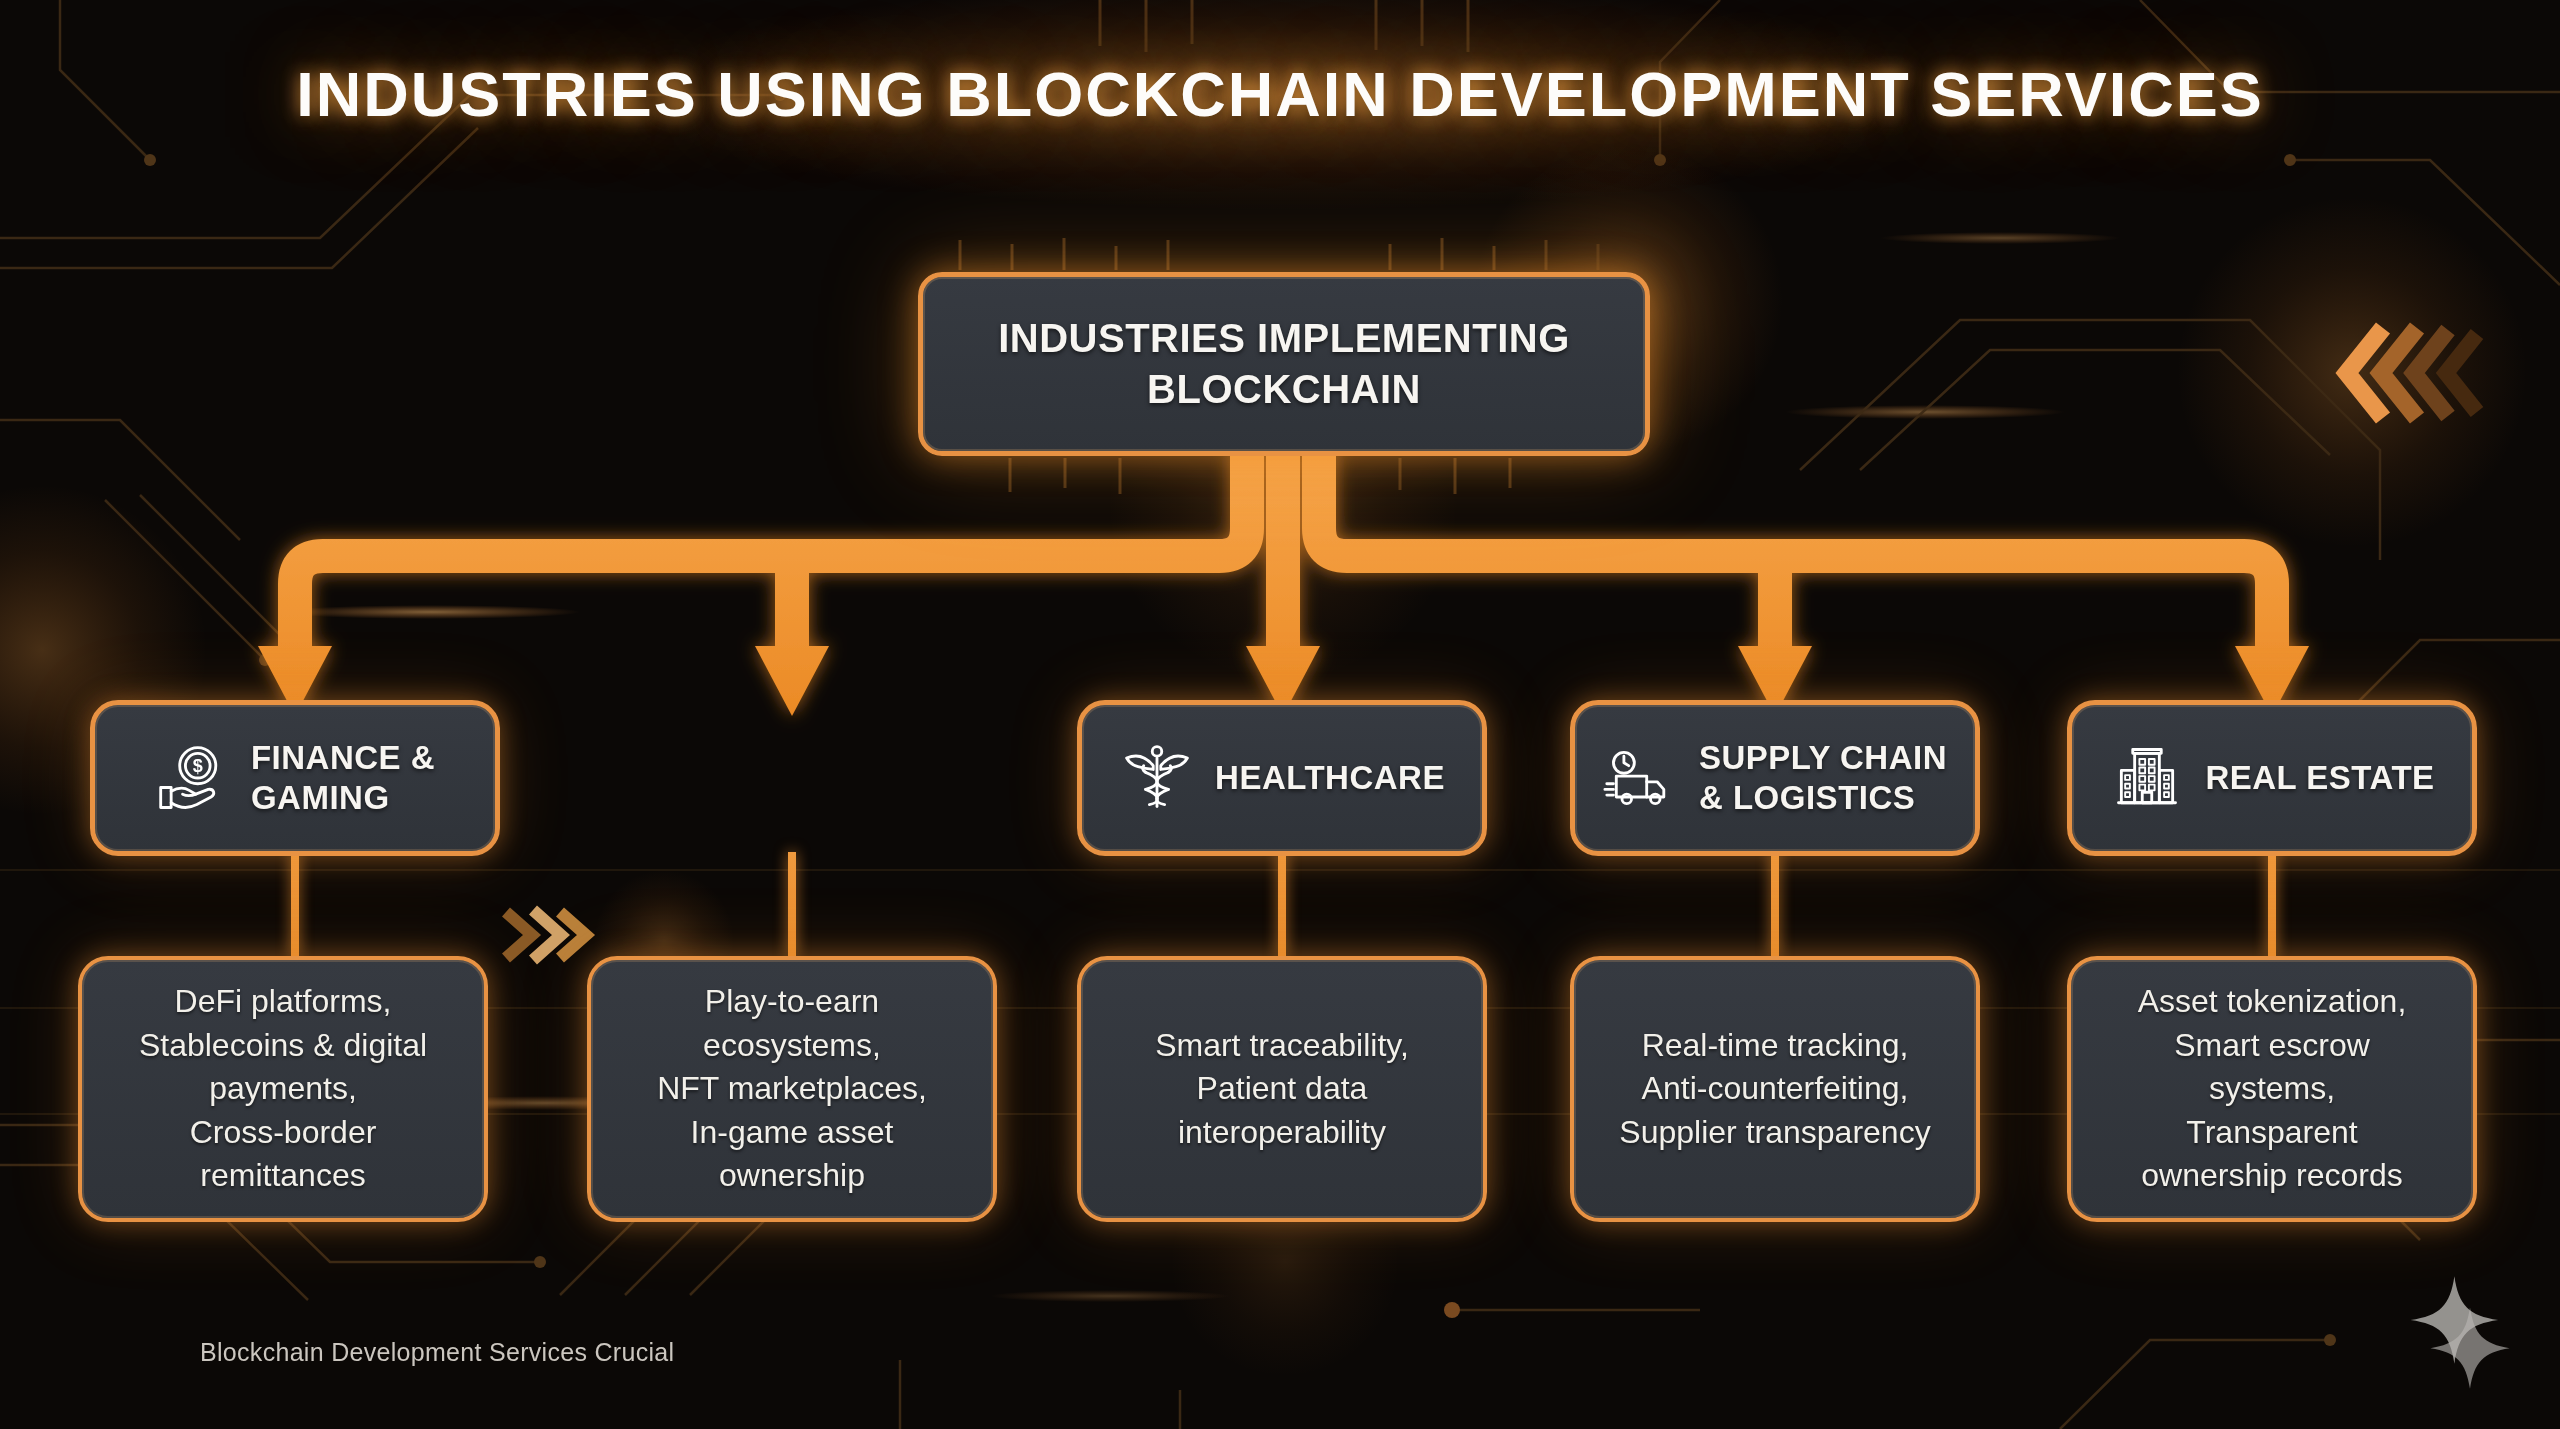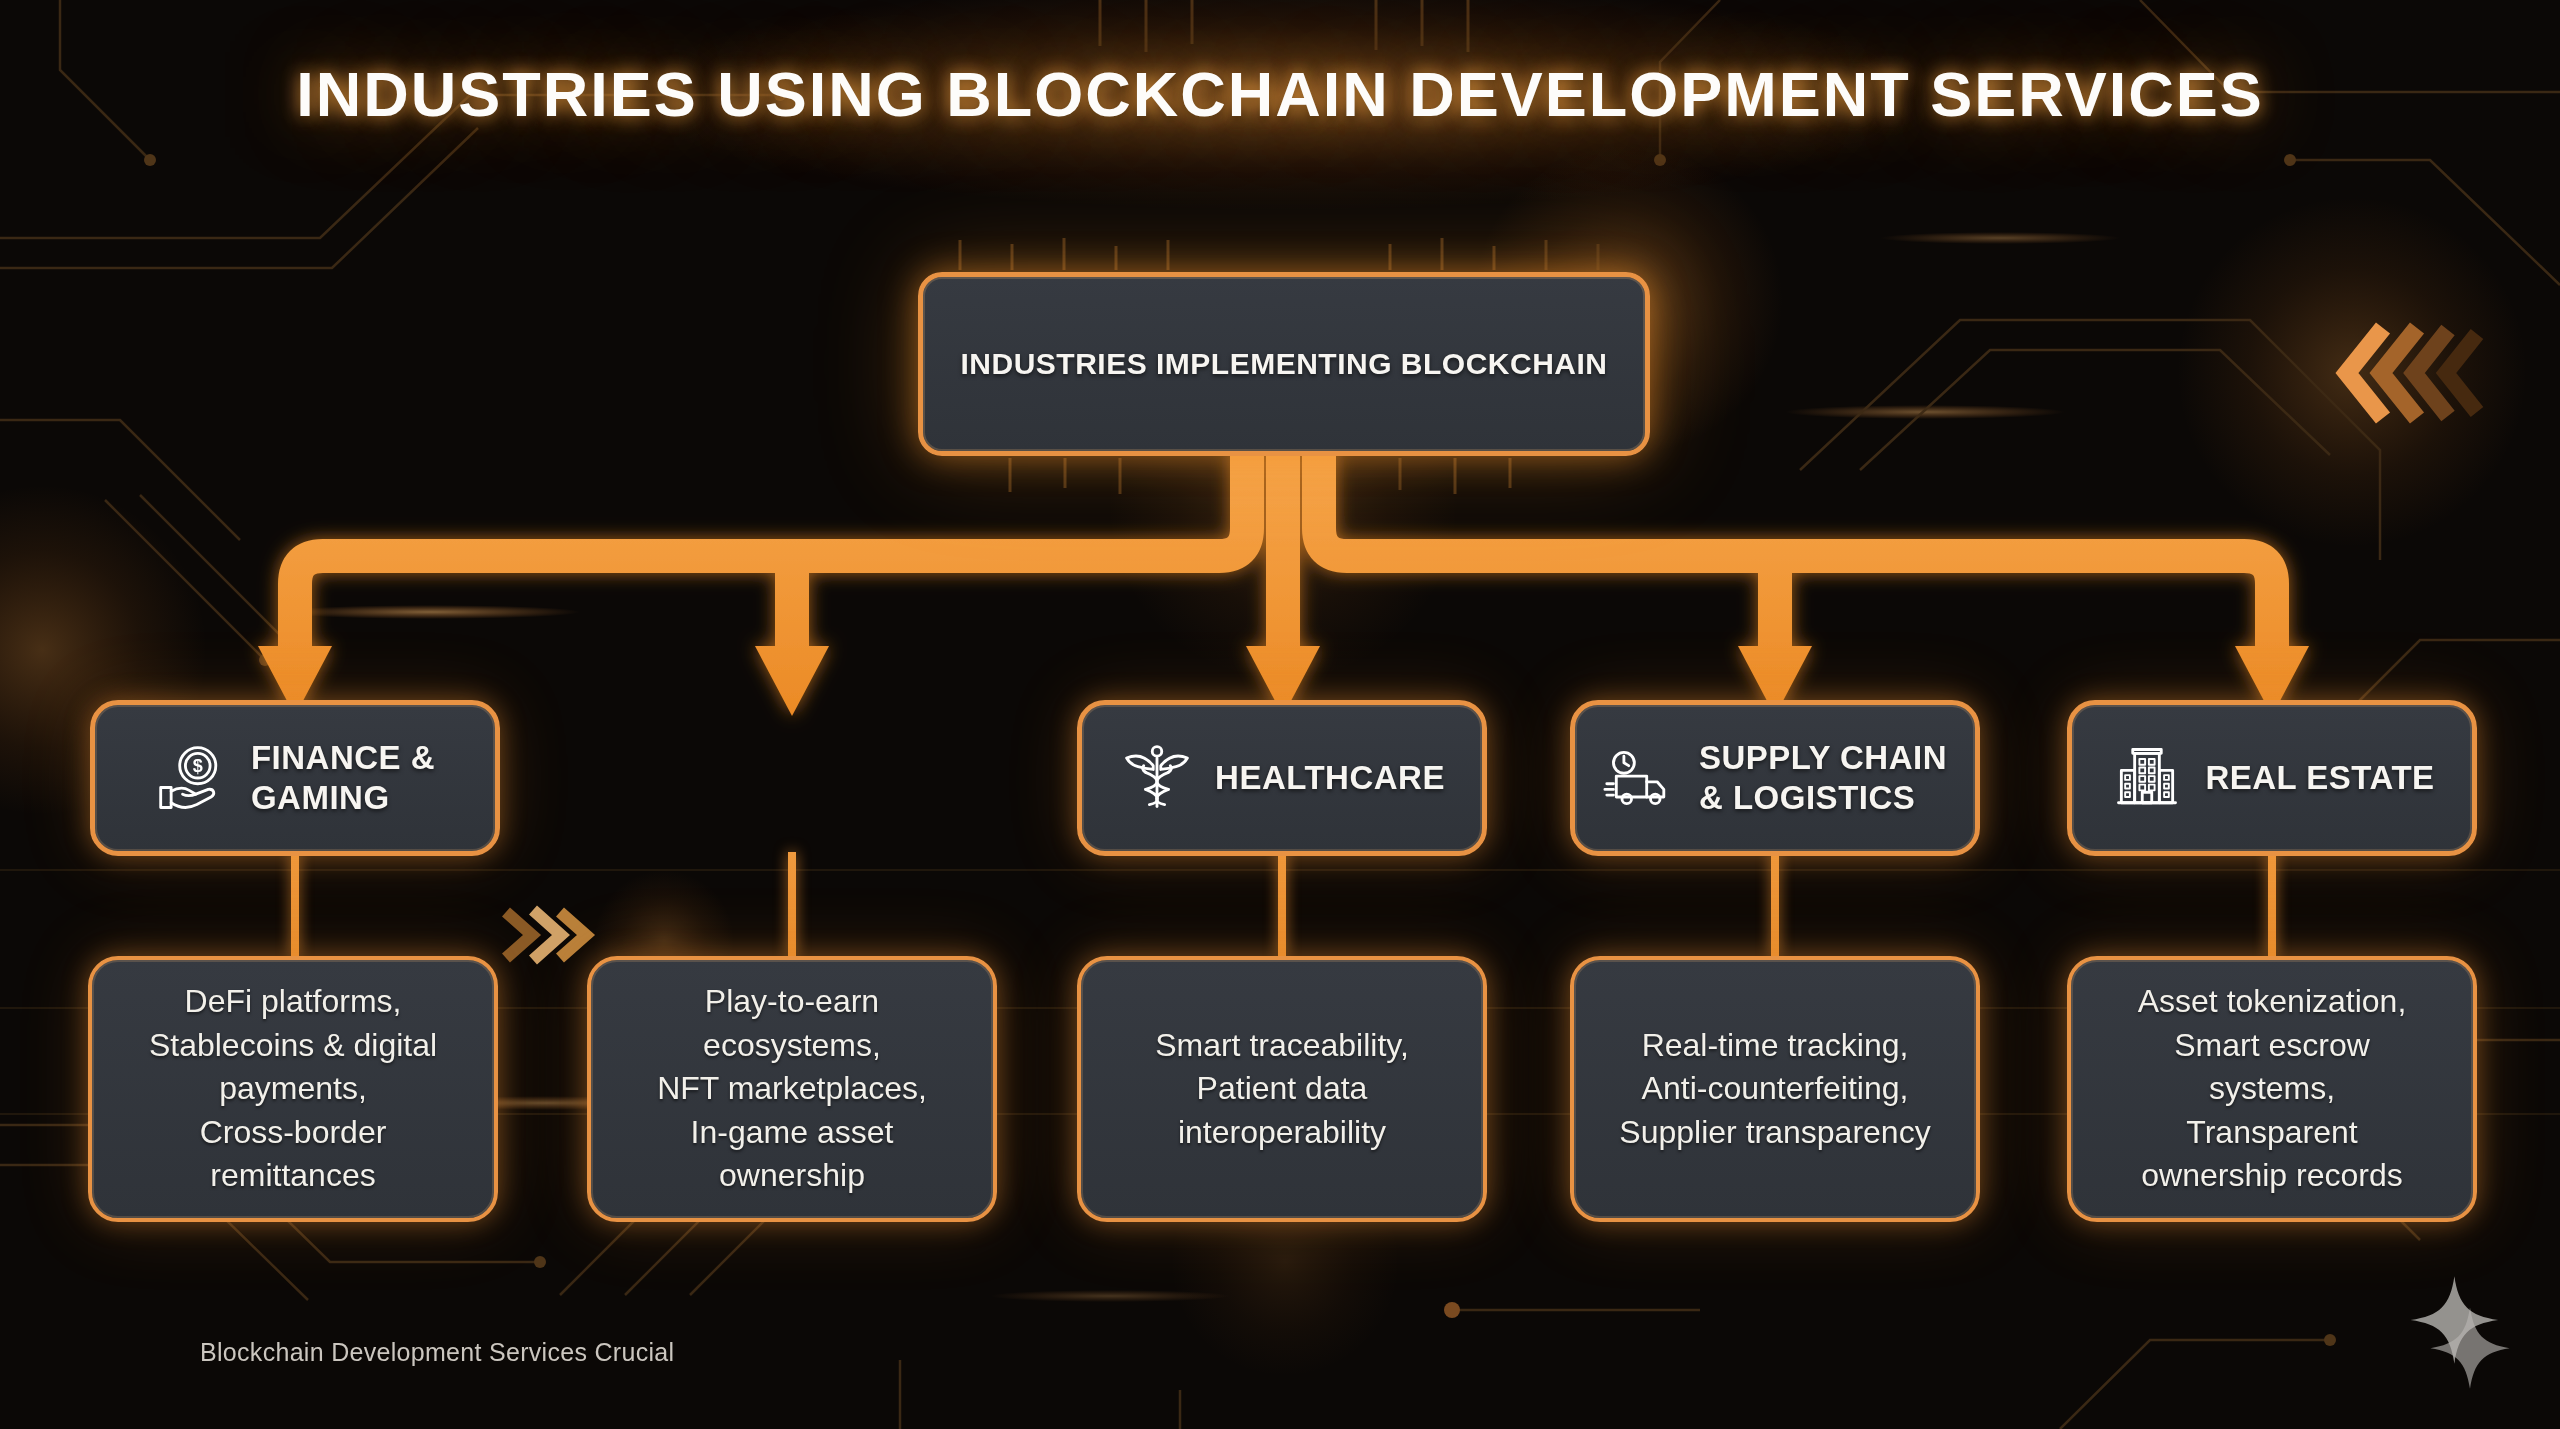--- a/index.html
+++ b/index.html
@@ -25,21 +25,21 @@
     background:linear-gradient(180deg,#363a41 0%,#2f3339 100%);
     border:5px solid #e89243;border-radius:28px;
     box-shadow:0 0 26px rgba(240,145,50,.40),0 0 70px rgba(240,145,50,.18),inset 0 0 0 2px rgba(255,195,125,.18);
   }
   .root-box{
     left:918px;top:272px;width:732px;height:184px;border-radius:24px;
     display:flex;align-items:center;justify-content:center;padding:0 30px;
     box-shadow:0 0 34px rgba(242,146,44,.55),0 0 100px rgba(242,146,44,.28),inset 0 0 0 2px rgba(255,195,125,.2);
   }
   .root-label{
-    color:#f7f5f1;font-size:30px;font-weight:bold;line-height:1.28;
+    color:#f7f5f1;font-size:40px;font-weight:bold;line-height:1.28;
     text-align:center;letter-spacing:.5px;text-shadow:0 2px 4px rgba(0,0,0,.6);
   }
 
   .cat-box{
     top:700px;width:410px;height:156px;
     display:flex;align-items:center;justify-content:center;gap:20px;padding:0 14px;
   }
   .icon{flex:0 0 auto;width:76px;height:76px;}
   .icon svg{width:76px;height:76px;}
   .cat-label{color:#f7f5f1;font-size:33px;font-weight:bold;line-height:1.2;letter-spacing:.5px;text-shadow:0 2px 4px rgba(0,0,0,.6);}
@@ -227,21 +227,21 @@
         <path d="M17 66 C26 72 36 72 44 68 L59 60 C64 57 62 51 56 52 L43 57 C38 59 33 59 29 57"></path>
         <path d="M17 54 C24 50 31 50 36 53 L43 57"></path>
       </svg>
     </span>
     <span class="cat-label">
       <span>FINANCE &amp;</span>
       <span>GAMING</span>
     </span>
   </div>
   <div class="stub" style="left:291px"></div>
-  <div class="node detail-box" style="left:88px">
+  <div class="node detail-box" style="left:78px">
     <div class="detail-item">DeFi platforms,</div>
     <div class="detail-item">Stablecoins &amp; digital payments,</div>
     <div class="detail-item">Cross-border remittances</div>
   </div>
 
   <div class="stub" style="left:788px"></div>
   <div class="node detail-box" style="left:587px">
     <div class="detail-item">Play-to-earn ecosystems,</div>
     <div class="detail-item">NFT marketplaces,</div>
     <div class="detail-item">In-game asset ownership</div>

